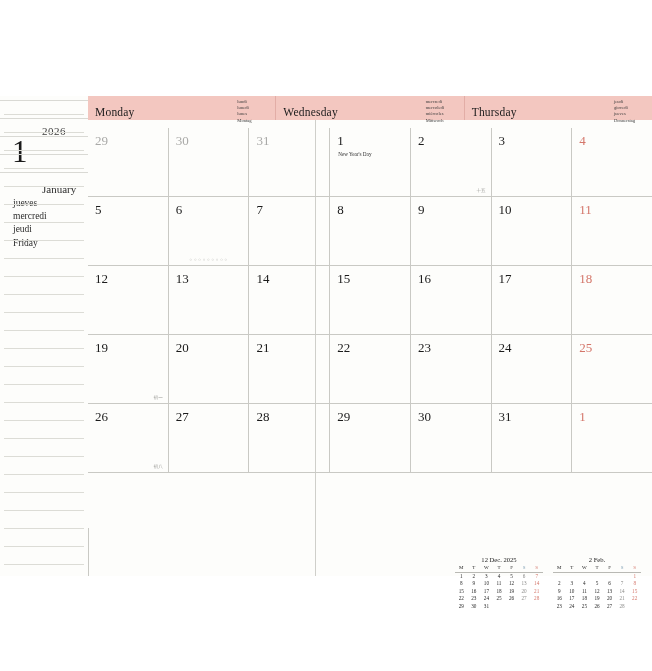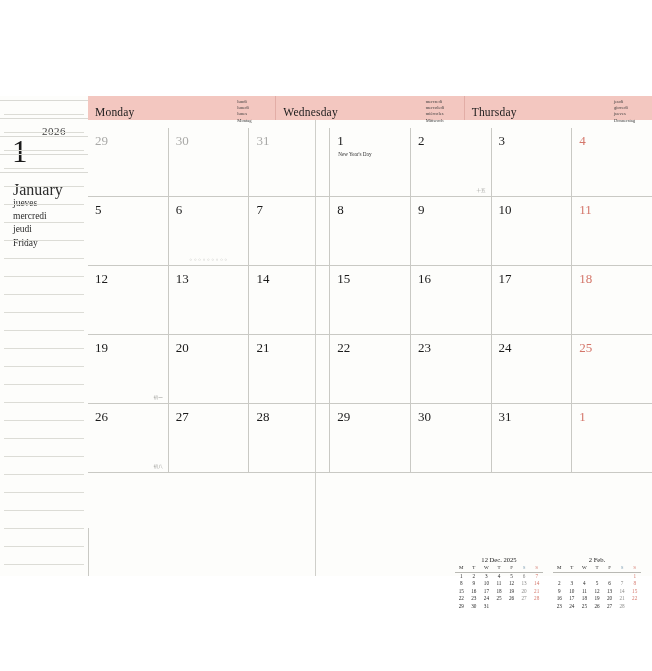--- a/index.html
+++ b/index.html
@@ -88,22 +88,23 @@
   }
   .monthnames {
     position: absolute;
     left: 13px;
     top: 86px;
     font-size: 9.5px;
     line-height: 13.2px;
     color: #2c2c2c;
   }
   .monthnames .en {
-    font-size: 16px;
+    font-size: 11px;
     line-height: 15px;
+    margin-left: 29px;
   }
 
   
   .grid {
     position: absolute;
     left: 88px;
     top: 96px;
     width: 564px;
     height: 480px;
   }

